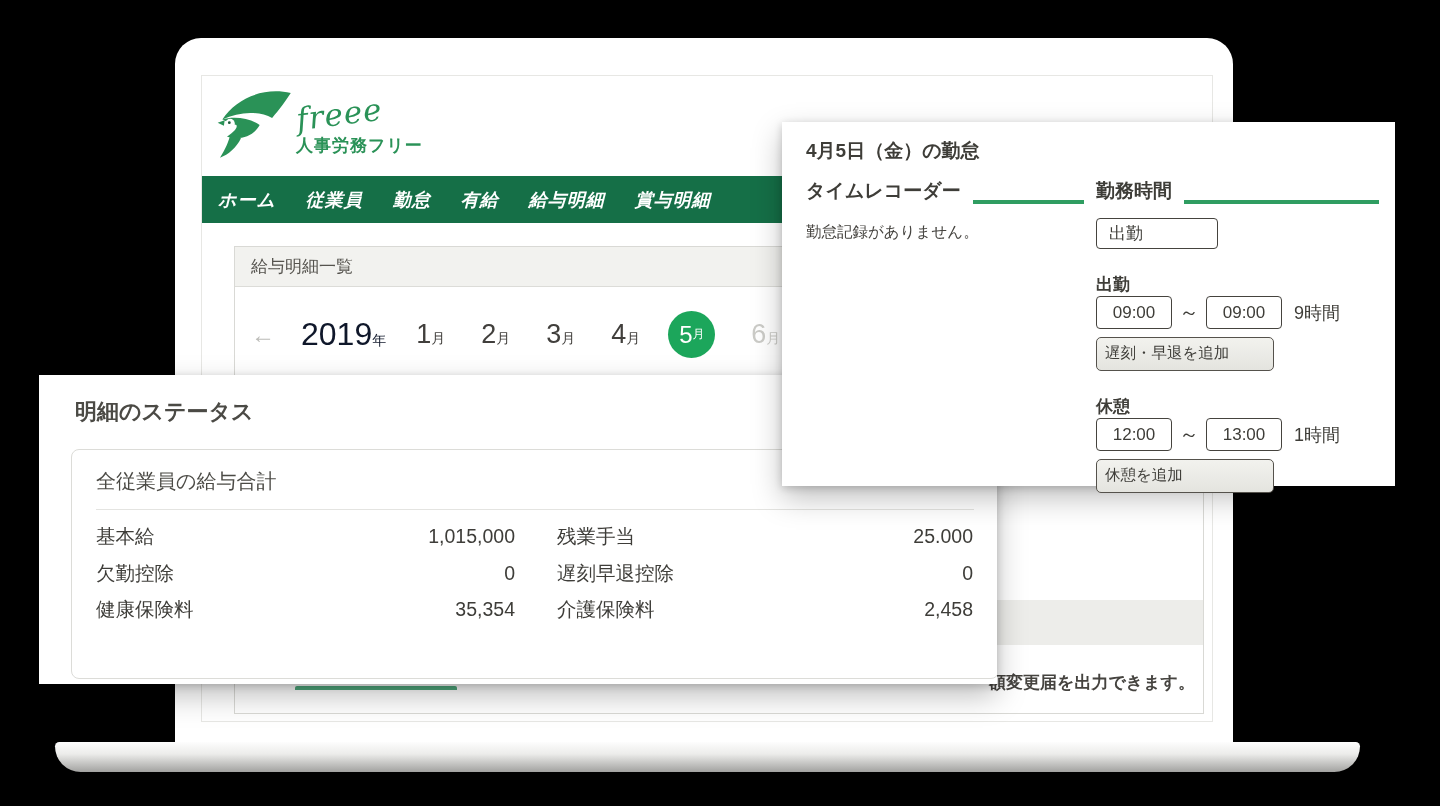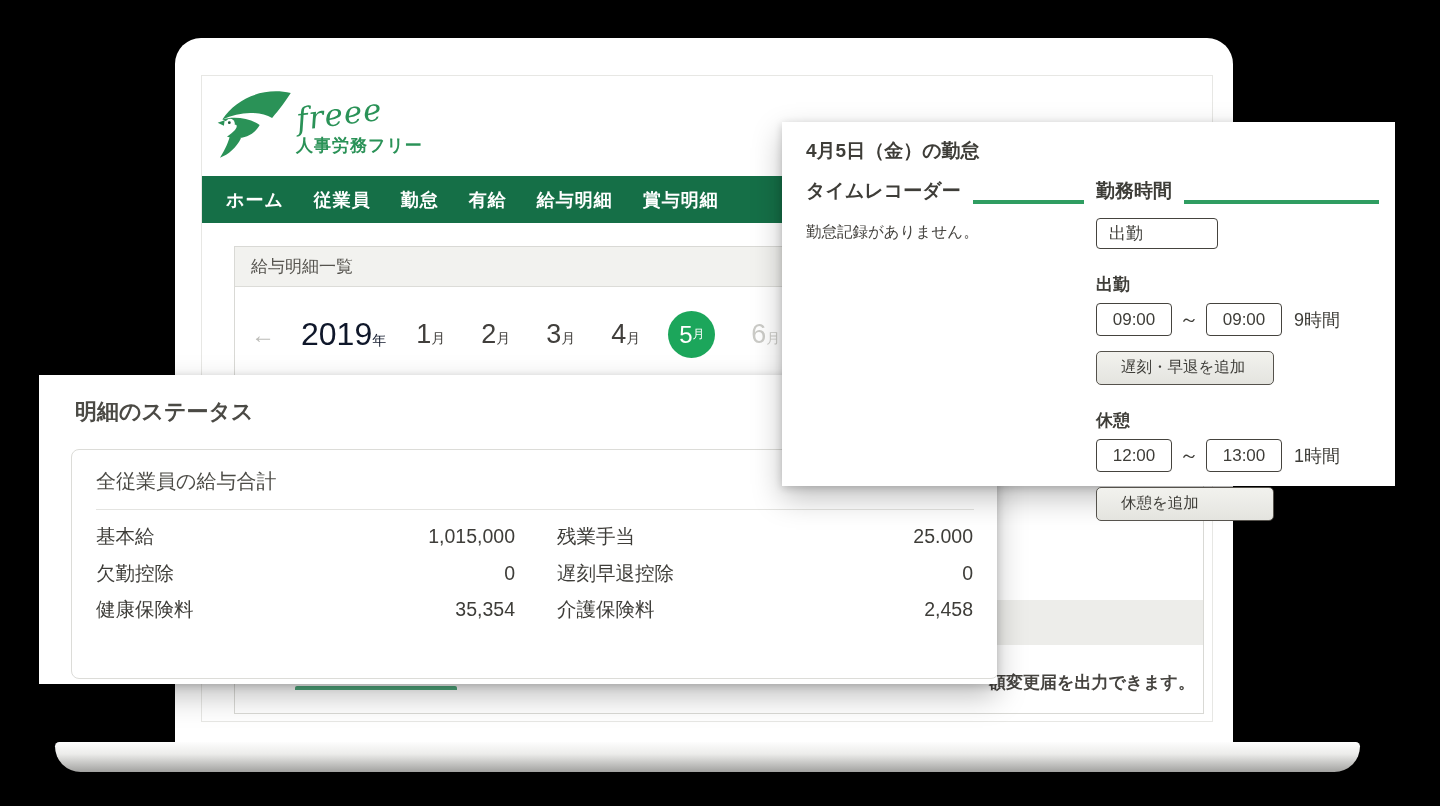--- a/index.html
+++ b/index.html
@@ -19,21 +19,21 @@
   
   .logo { position:absolute; left:14px; top:14px; display:flex; align-items:flex-start; cursor:pointer; }
   .logo svg { width:78px; height:70px; }
   .logo-texts { margin-left:2px; margin-top:6px; }
   .logo-script { font-family:"DejaVu Serif","Liberation Serif",serif; font-style:italic;
     font-size:31px; color:#2a9257; display:inline-block; transform:rotate(-7deg); letter-spacing:1px; }
   .logo-sub { font-size:17px; font-weight:bold; color:#2a9257; margin-top:2px; letter-spacing:1px; }
 
   
   .nav { position:absolute; left:0; top:100px; width:100%; height:47px; background:#156f47;
-    display:flex; align-items:center; padding-left:24px; gap:30px; }
+    display:flex; align-items:center; padding-left:16px; gap:30px;font-style:italic; }
   .nav-item { color:#fff; font-size:18px; font-weight:bold; letter-spacing:1px; cursor:pointer; white-space:nowrap; }
 
   
   .content-card { position:absolute; left:32px; top:170px; width:970px; height:468px;
     background:#fff; border:1px solid #d9d9d5; }
   .titlebar { height:40px; background:#f2f2ef; border-bottom:1px solid #dcdcd8;
     line-height:40px; padding-left:16px; font-size:17px; color:#55534e; }
   .month-row { position:absolute; left:16px; top:64px; display:flex; align-items:center; }
   .prev-arrow { font-size:24px; color:#bcbcb8; margin-right:26px; cursor:pointer; }
   .year { color:#0f172a; margin-right:16px; white-space:nowrap; }
@@ -74,26 +74,26 @@
   .att-col1 { width:278px; flex:none; }
   .att-col2 { flex:1; }
   .sec-head { display:flex; align-items:flex-end; }
   .sec-head .txt { font-size:19px; font-weight:bold; color:#3e3d38; white-space:nowrap; }
   .sec-head .line { flex:1; height:4px; background:#2f9d61; margin-left:12px; }
   .empty-msg { margin-top:18px; font-size:15.5px; color:#45433f; }
   .btn-outline { margin-top:14px; width:122px; height:31px; background:#fff;
     border:1.5px solid #45433e; border-radius:4px; font-size:17px; color:#3e3d38;
     display:flex; align-items:center; padding-left:12px; cursor:pointer; }
   .fld-label { margin-top:24px; font-size:17px; font-weight:bold; color:#3e3d38; }
-  .time-row { margin-top:7px; display:flex; align-items:center; }
+  .time-row { display:flex; align-items:center; }
   .time-box { width:76px; height:33px; border:1.5px solid #45433e; border-radius:4px;
     font-size:17px; color:#3e3d38; display:flex; align-items:center; justify-content:center; cursor:text; }
   .tilde { font-size:20px; color:#3e3d38; margin:0 7px; }
   .duration { font-size:18px; color:#3e3d38; margin-left:12px; }
-  .btn-grey { margin-top:15px; display:inline-block; padding:5px 24px 6px;
+  .btn-grey { margin-top:8px; display:inline-block; padding:5px 8px 6px;
     background:linear-gradient(180deg,#f2f2ee,#e4e4df); border:1px solid #55524c;
     border-radius:5px; font-size:15.5px; color:#3e3d38; cursor:pointer; min-width:178px; }
 </style>
 </head>
 <body>
 
 <div class="stage">
 
   <div class="laptop-base"></div>
 

